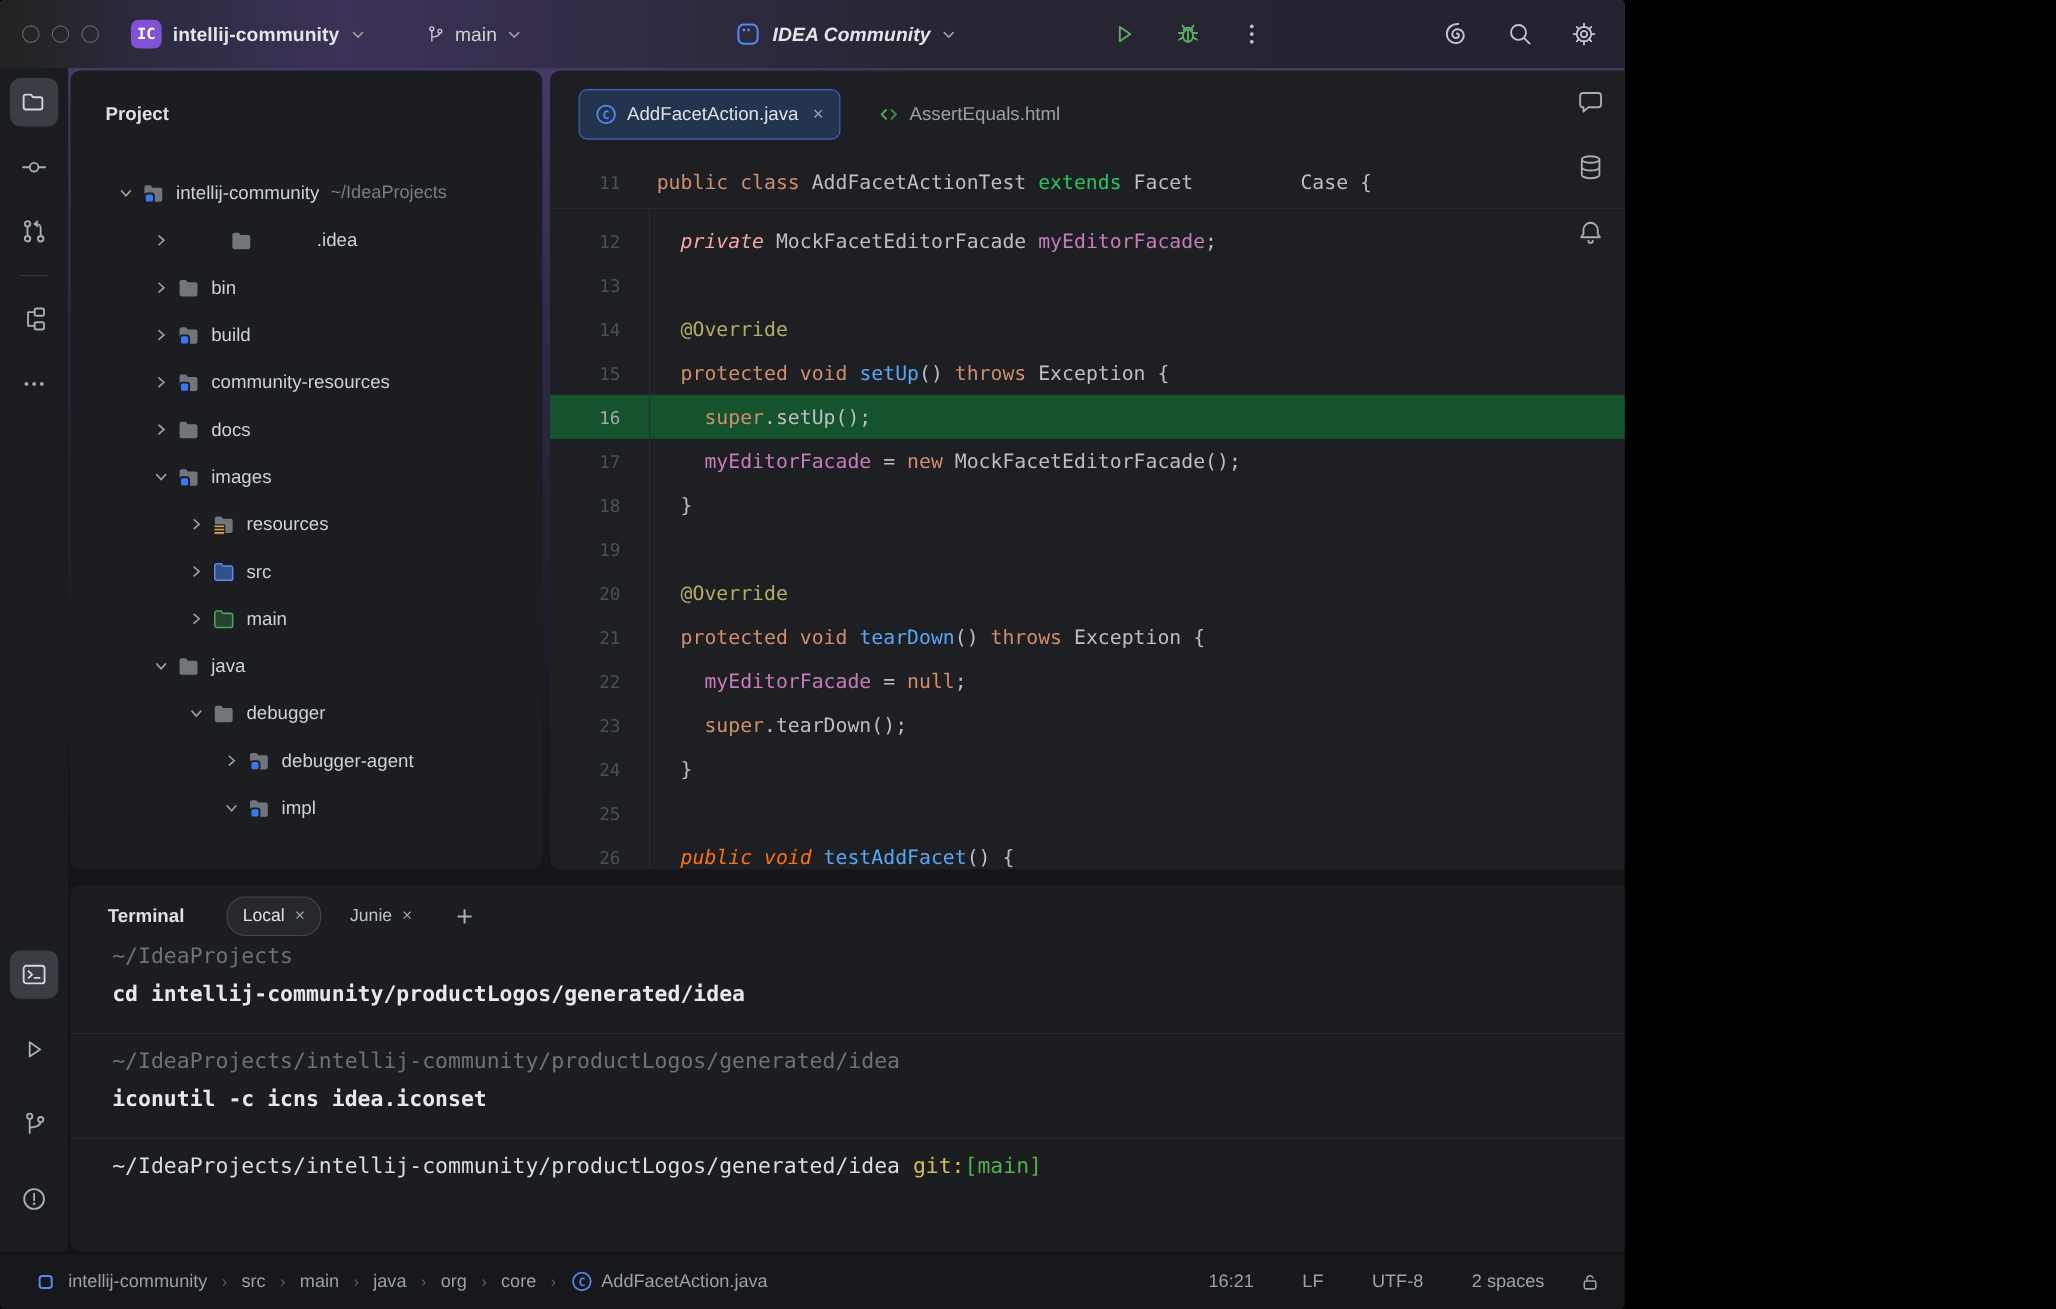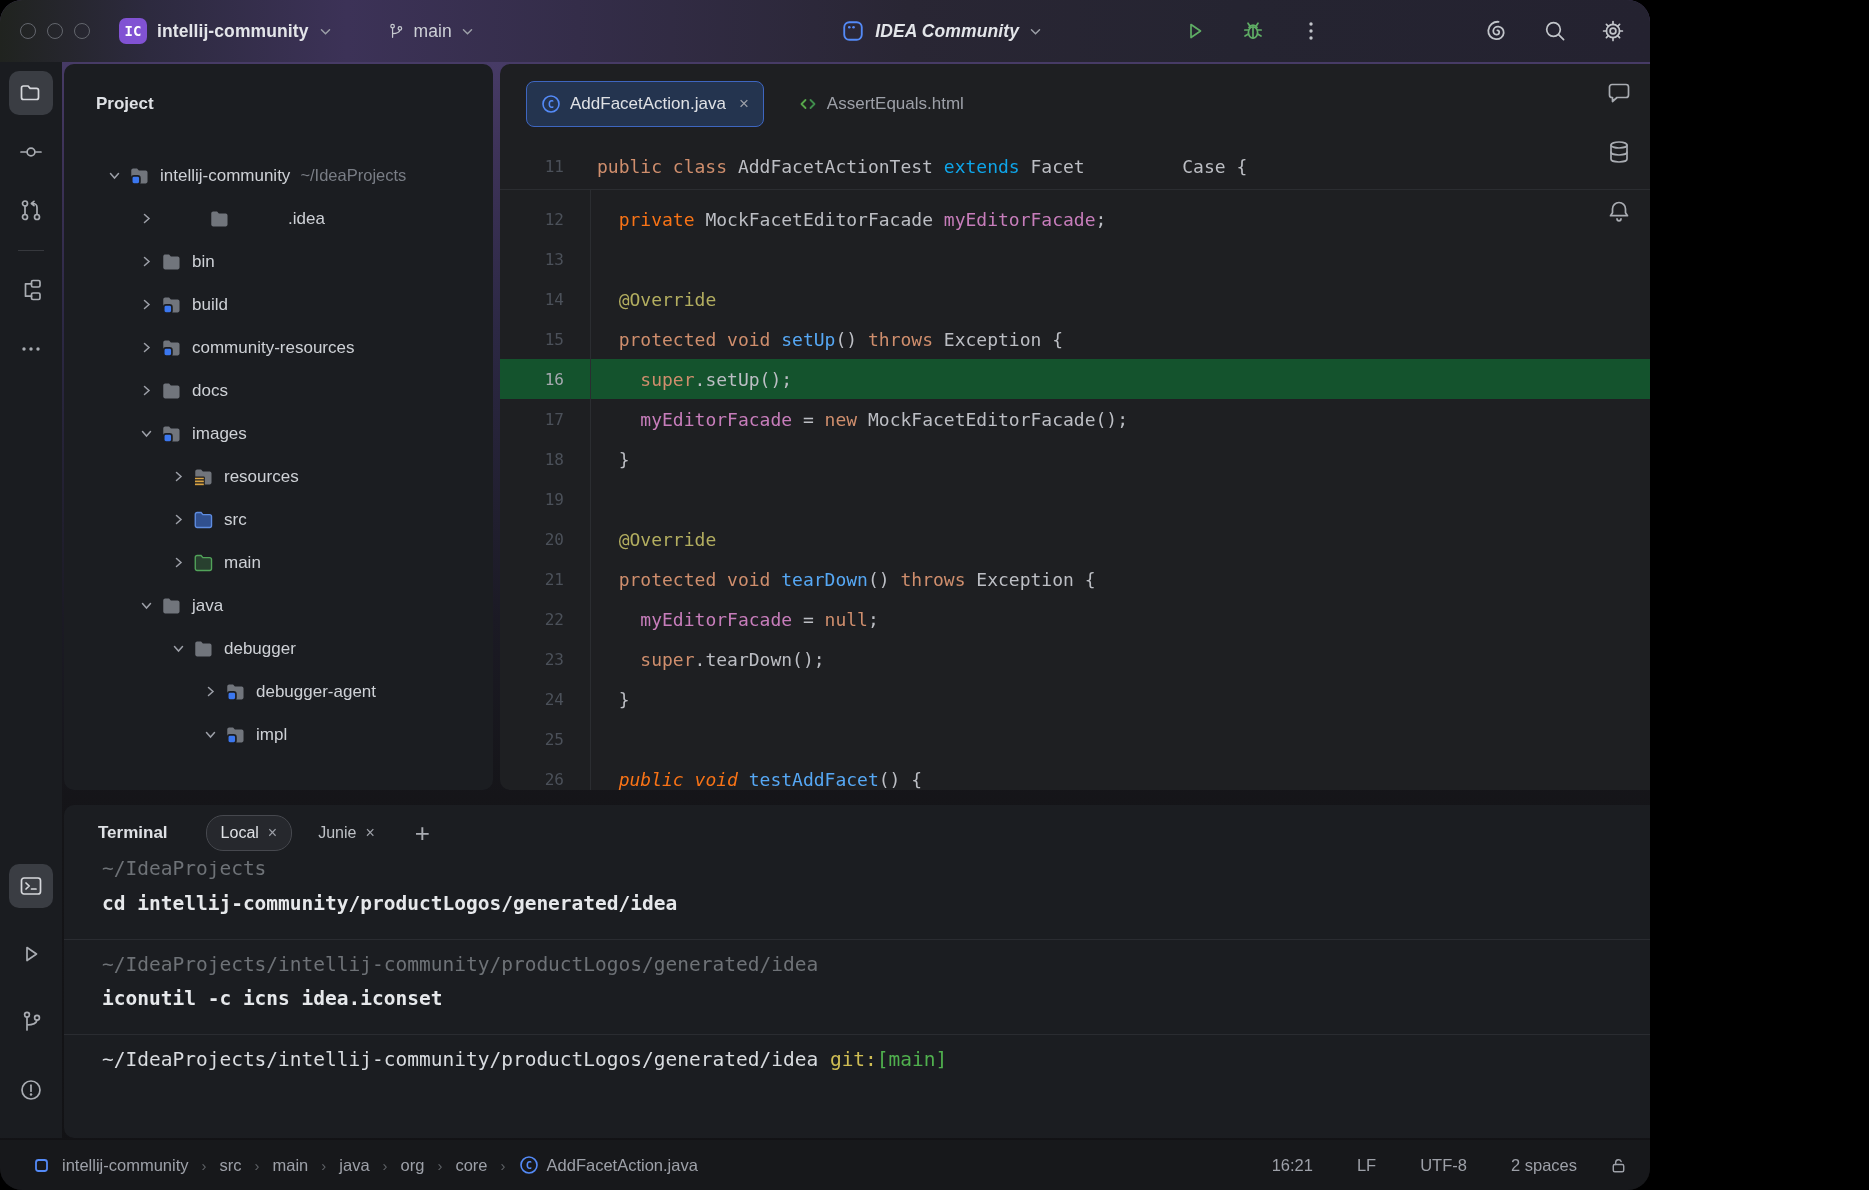--- a/index.html
+++ b/index.html
@@ -1,16 +1,16 @@
 <!DOCTYPE html>
 <html><head>
 <meta charset="utf-8">
 <style>
   html,body{margin:0;padding:0;background:#000;}
-  .window{position:relative;width:1650px;height:1190px;border-radius:22px;overflow:hidden;
+  .window{position:relative;width:1477px;height:1190px;border-radius:4px;overflow:hidden;
     font-family:"Liberation Sans",sans-serif;
     background:linear-gradient(180deg,#473b66 62px,#3e3359 150px,#2c2844 330px,#1b1a24 620px,#141417 830px,#121215 100%);}
   
   .titlebar{position:absolute;top:0;left:0;right:0;height:62px;display:flex;align-items:center;
     background:linear-gradient(90deg,#20231f 0%,#2d2a3f 9%,#3c3257 21%,#342d49 35%,#292634 55%,#252431 75%,#242230 100%);}
   .traffic{margin-left:20px;display:flex;gap:11px;}
   .tl{width:16px;height:16px;border-radius:50%;border:1.5px solid #63666d;box-sizing:border-box;}
   .chip{display:flex;align-items:center;}
   .project-chip{margin-left:29px;gap:10px;}
   .ic-badge{width:28px;height:26px;border-radius:7px;background:#8152d3;color:#fff;font-weight:700;font-size:14px;
@@ -472,31 +472,31 @@
               <circle cx="13" cy="13" r="1.7"></circle>
               <circle cx="13" cy="20" r="1.7"></circle>
             </g>
           </svg>
       </div>
     </div>
     <div class="code-area">
       <div class="gutter-sep"></div>
       <div class="sticky-row" id="sticky-row">
           <span class="ln">11</span>
-          <span class="src"><span style="color: rgb(207, 142, 109);">public class </span><span style="color: rgb(188, 190, 196);">AddFacetActionTest </span><span style="color: #0ea5e9;">extends </span><span style="color: rgb(188, 190, 196);">Facet         Case {</span></span>
+          <span class="src"><span style="color: rgb(207, 142, 109);">public class </span><span style="color: rgb(188, 190, 196);">AddFacetActionTest </span><span style="color: #22c55e;">extends </span><span style="color: rgb(188, 190, 196);">Facet         Case {</span></span>
         <span class="check">
           <svg width="20" height="20" viewBox="0 0 20 20">
               <path d="M4.5 10.5 8.5 14.5 15.5 6" fill="none" stroke="#57A64A" stroke-width="2.2" stroke-linecap="round" stroke-linejoin="round"></path>
             </svg>
         </span>
       </div>
       <div id="code-lines">
           <div class="crow">
             <span class="ln">12</span>
-            <span class="src"><span style="color: rgb(188, 190, 196);">  </span><span style="color: #f97316;">private </span><span style="color: rgb(188, 190, 196);">MockFacetEditorFacade </span><span style="color: rgb(199, 125, 187);">myEditorFacade</span><span style="color: rgb(188, 190, 196);">;</span></span>
+            <span class="src"><span style="color: rgb(188, 190, 196);">  </span><span style="color: #fca5a5; font-style: italic;">private </span><span style="color: rgb(188, 190, 196);">MockFacetEditorFacade </span><span style="color: rgb(199, 125, 187);">myEditorFacade</span><span style="color: rgb(188, 190, 196);">;</span></span>
           </div>
           <div class="crow">
             <span class="ln">13</span>
             <span class="src"></span>
           </div>
           <div class="crow">
             <span class="ln">14</span>
             <span class="src"><span style="color: rgb(188, 190, 196);">  </span><span style="color: rgb(179, 174, 96);">@Override</span></span>
           </div>
           <div class="crow">

